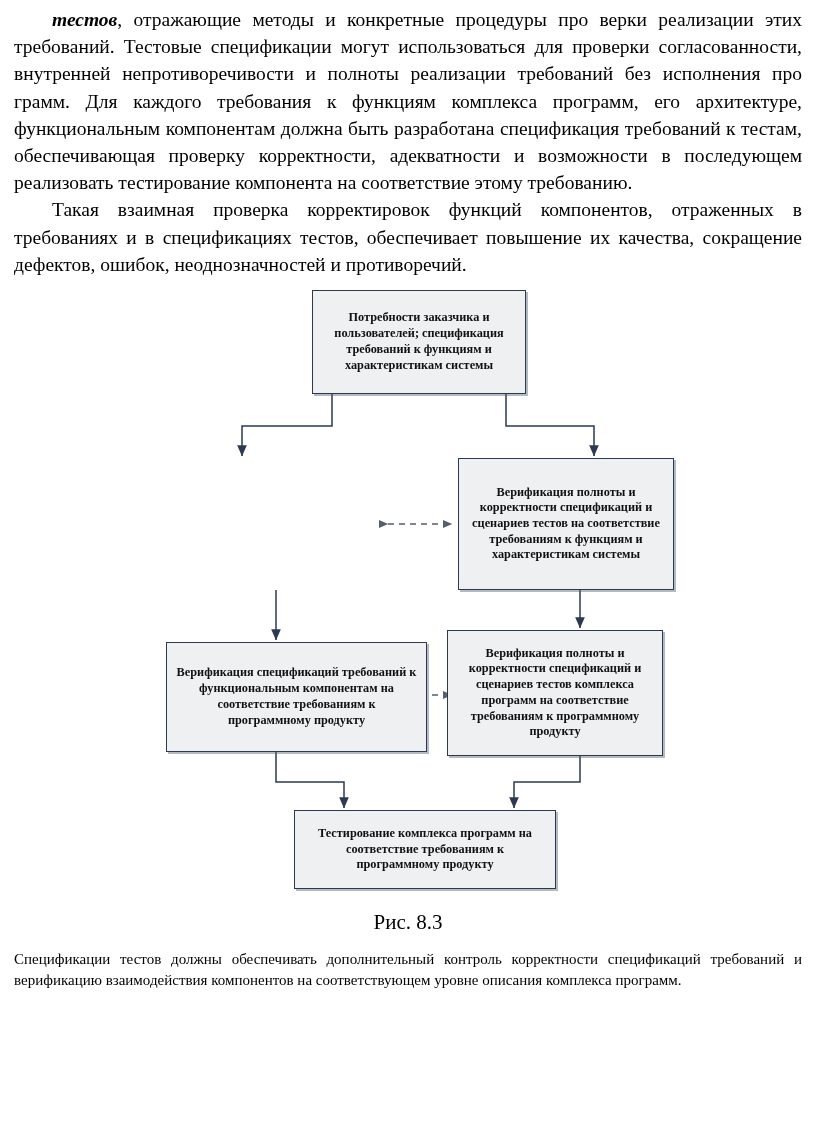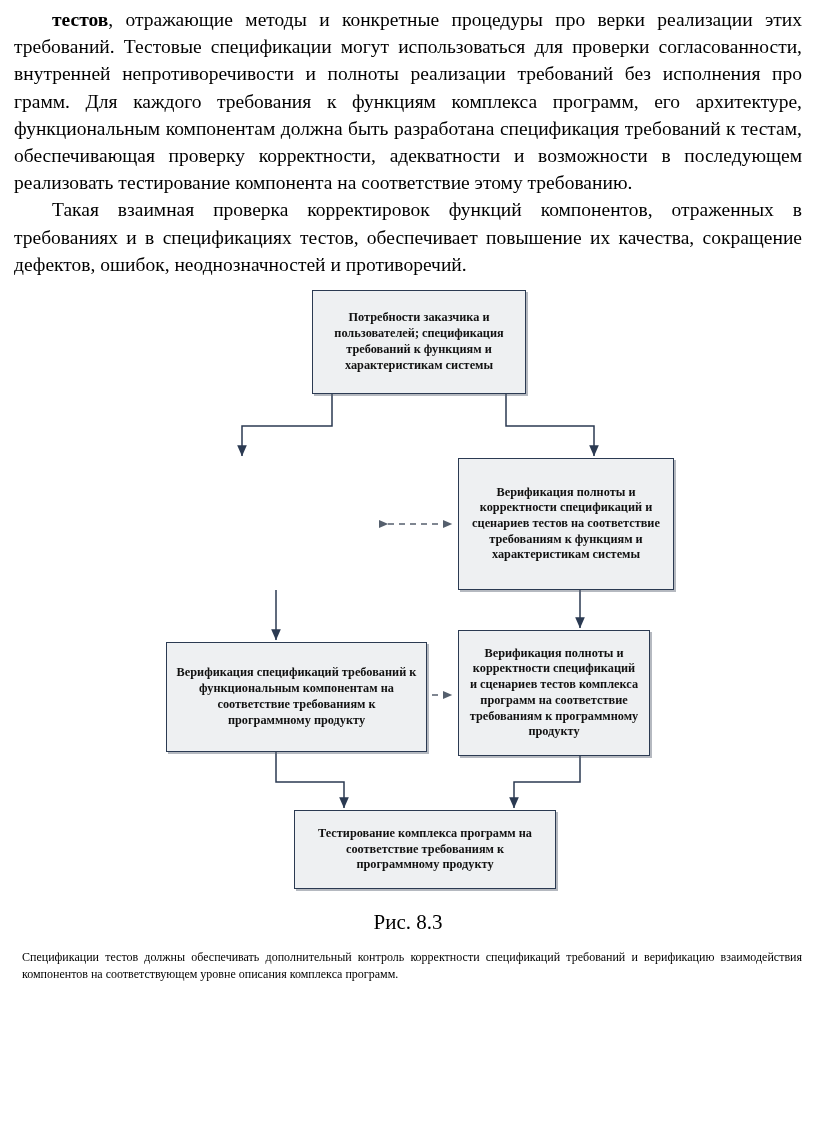--- a/index.html
+++ b/index.html
@@ -29,20 +29,21 @@
     line-height: 1.395;
     text-align: justify;
     text-justify: inter-word;
     text-indent: 38px;
   }
   p.body-par.first {
     text-indent: 38px;
   }
   .it-bold {
     font-weight: bold;
+    font-style: italic;
   }
   
   .diagram {
     position: relative;
     width: 788px;
     height: 610px;
     margin: 12px 0 0 0;
   }
   .node {
     position: absolute;
@@ -61,40 +62,40 @@
     padding: 4px 9px;
     box-shadow: 2px 2px 0 rgba(90,100,115,0.45);
   }
   .node span { display: block; width: 100%; }
 
   
   #node-top     { left: 298px; top: 0px;   width: 214px; height: 104px; }
   #node-left1   { left: 152px; top: 168px; width: 216px; height: 132px; }
   #node-right1  { left: 444px; top: 168px; width: 216px; height: 132px; }
   #node-left2   { left: 152px; top: 352px; width: 261px; height: 110px; }
-  #node-right2  { left: 444px; top: 340px; width: 192px; height: 126px; }
+  #node-right2  { left: 433px; top: 340px; width: 216px; height: 126px; }
   #node-bottom  { left: 280px; top: 520px; width: 262px; height: 79px; }
 
   
   svg.edges {
     position: absolute;
     left: 0; top: 0;
     width: 788px;
     height: 610px;
     overflow: visible;
   }
   .caption {
     margin: 10px 0 0 0;
     text-align: center;
     font-size: 21px;
     font-family: "Liberation Serif", serif;
   }
   p.small-par {
-    margin: 14px 0 0 8px;
-    font-size: 12px;
+    margin: 14px 0 0 0;
+    font-size: 15px;
     line-height: 1.42;
     text-align: justify;
     text-indent: 0;
   }
 </style>
 </head>
 <body>
 
 <div class="page">
 

